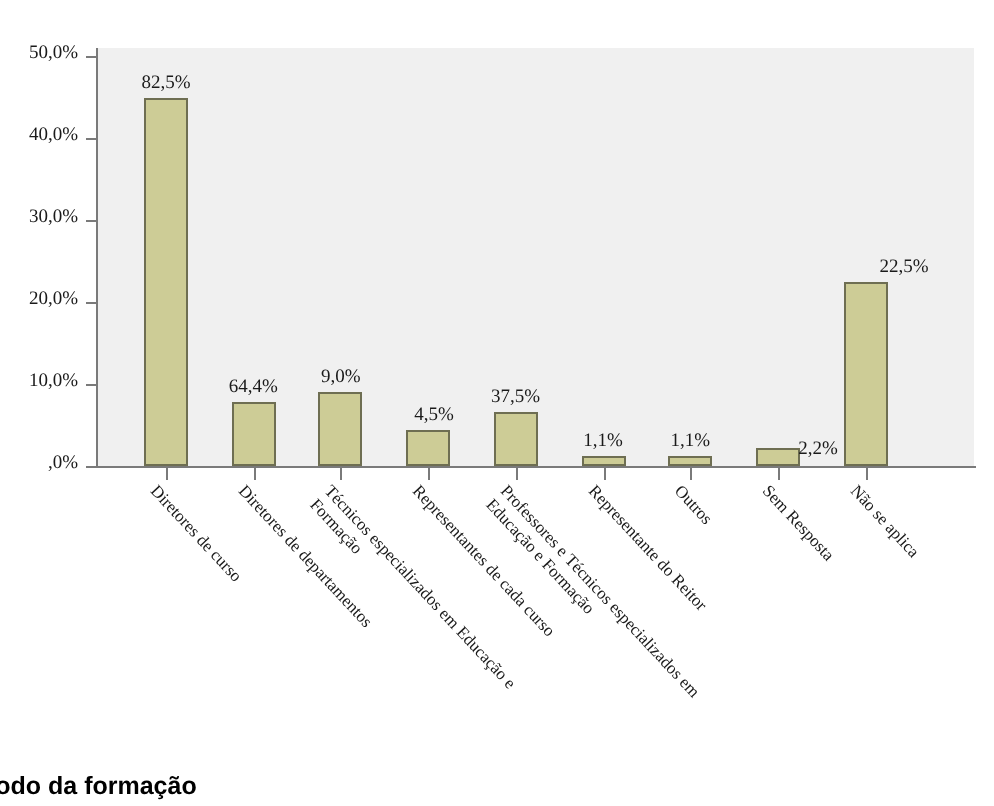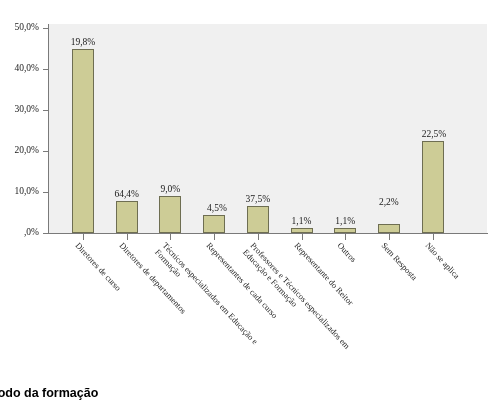--- a/index.html
+++ b/index.html
@@ -146,37 +146,37 @@
     <div class="y-label" style="top: 105px;">30,0%</div>
     <div class="y-tick" style="top: 151px;"></div>
     <div class="y-label" style="top: 146px;">20,0%</div>
     <div class="y-tick" style="top: 192px;"></div>
     <div class="y-label" style="top: 187px;">10,0%</div>
     <div class="y-tick" style="top: 233px;"></div>
     <div class="y-label" style="top: 228px;">,0%</div>
   </div>
 <div id="bars-layer">
     <div class="bar" style="left: 72px; top: 48.91px; height: 184.09px; background: rgb(205, 204, 150); border-color: rgb(110, 110, 82);"></div>
-    <div class="bar-value" style="left: 53px; top: 36.91px;">19,8%</div>
+    <div class="bar-value" style="left: 53px; top: 36.91px;">82,5%</div>
     <div class="bar" style="left: 115.7px; top: 200.61px; height: 32.39px; background: rgb(205, 204, 150); border-color: rgb(110, 110, 82);"></div>
     <div class="bar-value" style="left: 96.7px; top: 188.61px;">64,4%</div>
     <div class="bar" style="left: 159.4px; top: 196.1px; height: 36.9px; background: rgb(205, 204, 150); border-color: rgb(110, 110, 82);"></div>
     <div class="bar-value" style="left: 140.4px; top: 184.1px;">9,0%</div>
     <div class="bar" style="left: 203.1px; top: 214.55px; height: 18.45px; background: rgb(205, 204, 150); border-color: rgb(110, 110, 82);"></div>
     <div class="bar-value" style="left: 187px; top: 202.55px;">4,5%</div>
     <div class="bar" style="left: 246.8px; top: 205.53px; height: 27.47px; background: rgb(205, 204, 150); border-color: rgb(110, 110, 82);"></div>
     <div class="bar-value" style="left: 227.8px; top: 193.53px;">37,5%</div>
     <div class="bar" style="left: 290.5px; top: 228.49px; height: 4.51px; background: rgb(205, 204, 150); border-color: rgb(110, 110, 82);"></div>
     <div class="bar-value" style="left: 271.5px; top: 216.49px;">1,1%</div>
     <div class="bar" style="left: 334.2px; top: 228.49px; height: 4.51px; background: rgb(205, 204, 150); border-color: rgb(110, 110, 82);"></div>
     <div class="bar-value" style="left: 315.2px; top: 216.49px;">1,1%</div>
     <div class="bar" style="left: 377.9px; top: 223.98px; height: 9.02px; background: rgb(205, 204, 150); border-color: rgb(110, 110, 82);"></div>
-    <div class="bar-value" style="left: 358.9px; top: 197px;">2,2%</div>
+    <div class="bar-value" style="left: 358.9px; top: 220px; text-align: right;">2,2%</div>
     <div class="bar" style="left: 421.6px; top: 140.75px; height: 92.25px; background: rgb(205, 204, 150); border-color: rgb(110, 110, 82);"></div>
-    <div class="bar-value" style="left: 404px; top: 128.75px;">22,5%</div>
+    <div class="bar-value" style="left: 422px; top: 128.75px;">22,5%</div>
   </div>
 <div id="x-axis">
     <div class="x-tick" style="left: 83px;"></div>
     <div class="x-label" style="left: 80px;">Diretores de curso</div>
     <div class="x-tick" style="left: 126.7px;"></div>
     <div class="x-label" style="left: 123.7px;">Diretores de departamentos</div>
     <div class="x-tick" style="left: 170.4px;"></div>
     <div class="x-label" style="left: 167.4px;">Técnicos especializados em Educação e
 Formação</div>
     <div class="x-tick" style="left: 214.1px;"></div>

